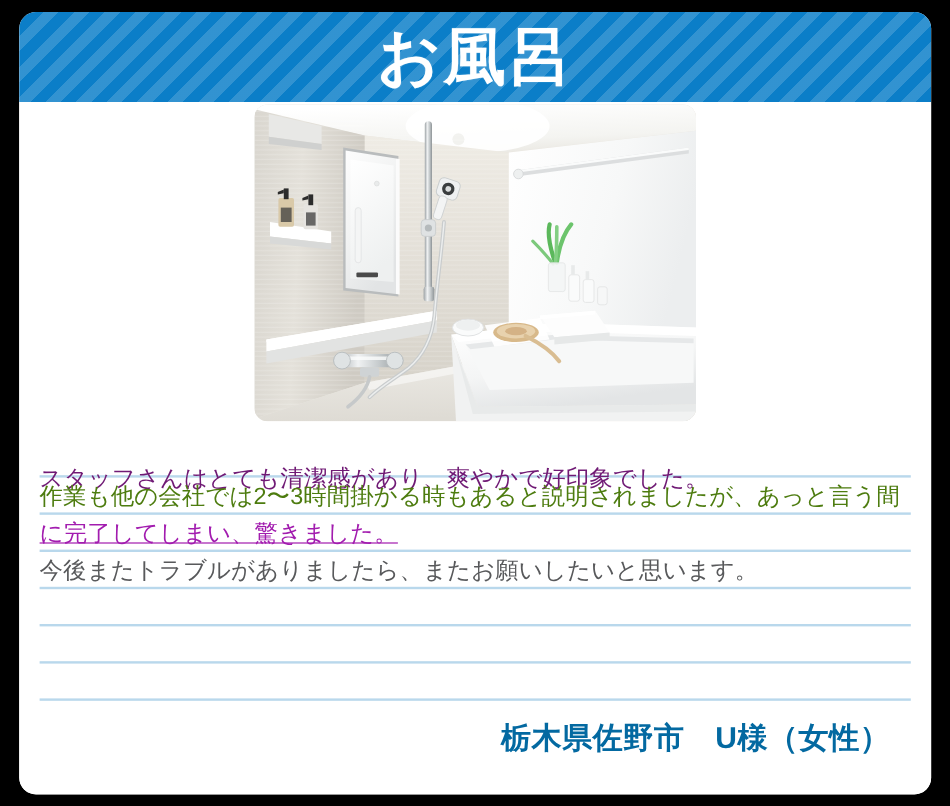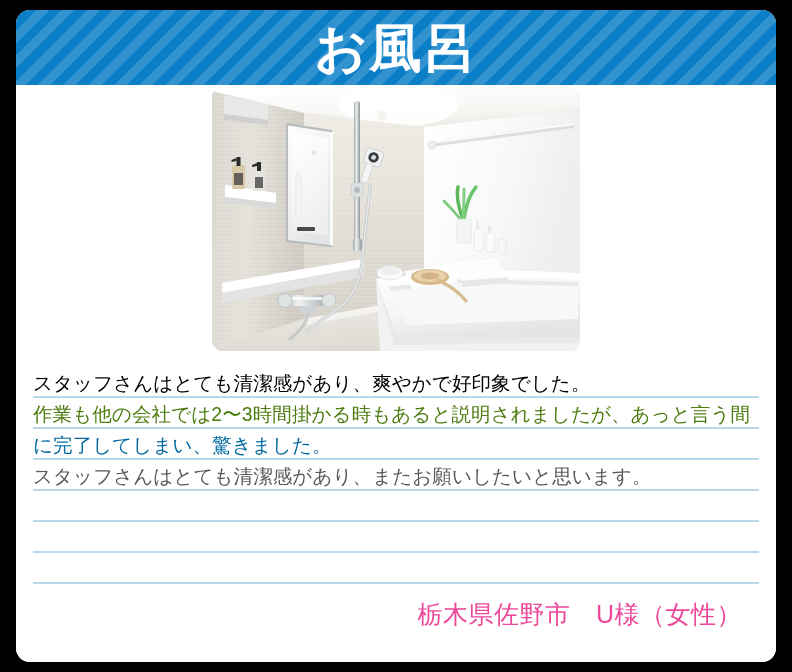--- a/index.html
+++ b/index.html
@@ -101,23 +101,23 @@
     line-height: 31px;
     letter-spacing: 0.1px;
     white-space: nowrap;
   }
 
   
   .signature {
     position: absolute;
     right: 34px;
     top: 513px;
-    color: #ec4899;
+    color: #0369a1;
     font-size: 25px;
-    font-weight: normal;
+    font-weight: bold;
     letter-spacing: 0.5px;
     white-space: nowrap;
   }
 </style>
 </head>
 <body>
 
 <div class="card">
 
   <div class="card-header">
@@ -295,22 +295,22 @@
           <div class="note-line" style="top: 28px; background: rgb(185, 216, 236);"></div>
           <div class="note-line" style="top: 59px; background: rgb(185, 216, 236);"></div>
           <div class="note-line" style="top: 90px; background: rgb(185, 216, 236);"></div>
           <div class="note-line" style="top: 121px; background: rgb(185, 216, 236);"></div>
           <div class="note-line" style="top: 152px; background: rgb(185, 216, 236);"></div>
           <div class="note-line" style="top: 183px; background: rgb(185, 216, 236);"></div>
           <div class="note-line" style="top: 214px; background: rgb(185, 216, 236);"></div>
         </div>
 
       <div class="texts">
-          <div class="note-text" style="top: 0px; color: #000000;">スタッフさんはとても清潔感があり、爽やかで好印象でした。</div>
+          <div class="note-text" style="top: 16px; color: #701a75;">スタッフさんはとても清潔感があり、爽やかで好印象でした。</div>
           <div class="note-text" style="top: 31px; color: #4d7c0f;">作業も他の会社では2〜3時間掛かる時もあると説明されましたが、あっと言う間</div>
-          <div class="note-text" style="top: 62px; color: #0369a1;">に完了してしまい、驚きました。</div>
-          <div class="note-text" style="top: 93px; color: rgb(88, 89, 91);">スタッフさんはとても清潔感があり、またお願いしたいと思います。</div>
+          <div class="note-text" style="top: 62px; color: #a21caf; text-decoration: underline;">に完了してしまい、驚きました。</div>
+          <div class="note-text" style="top: 93px; color: rgb(88, 89, 91);">今後またトラブルがありましたら、またお願いしたいと思います。</div>
         </div>
     </div>
 
     <div class="signature">栃木県佐野市　U様（女性）</div>
   </div>
 </div>
 
 </body></html>

